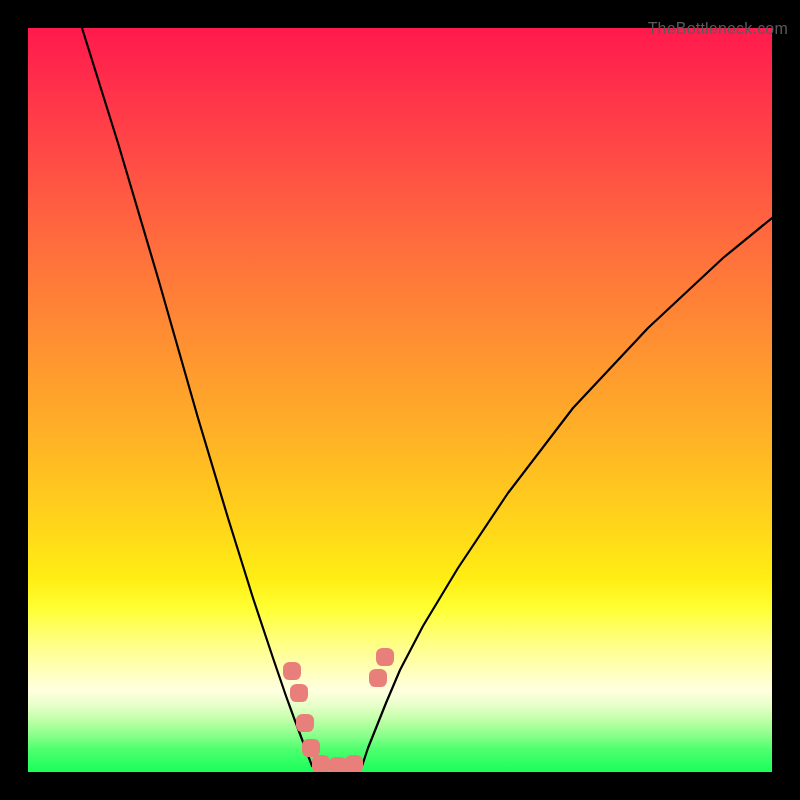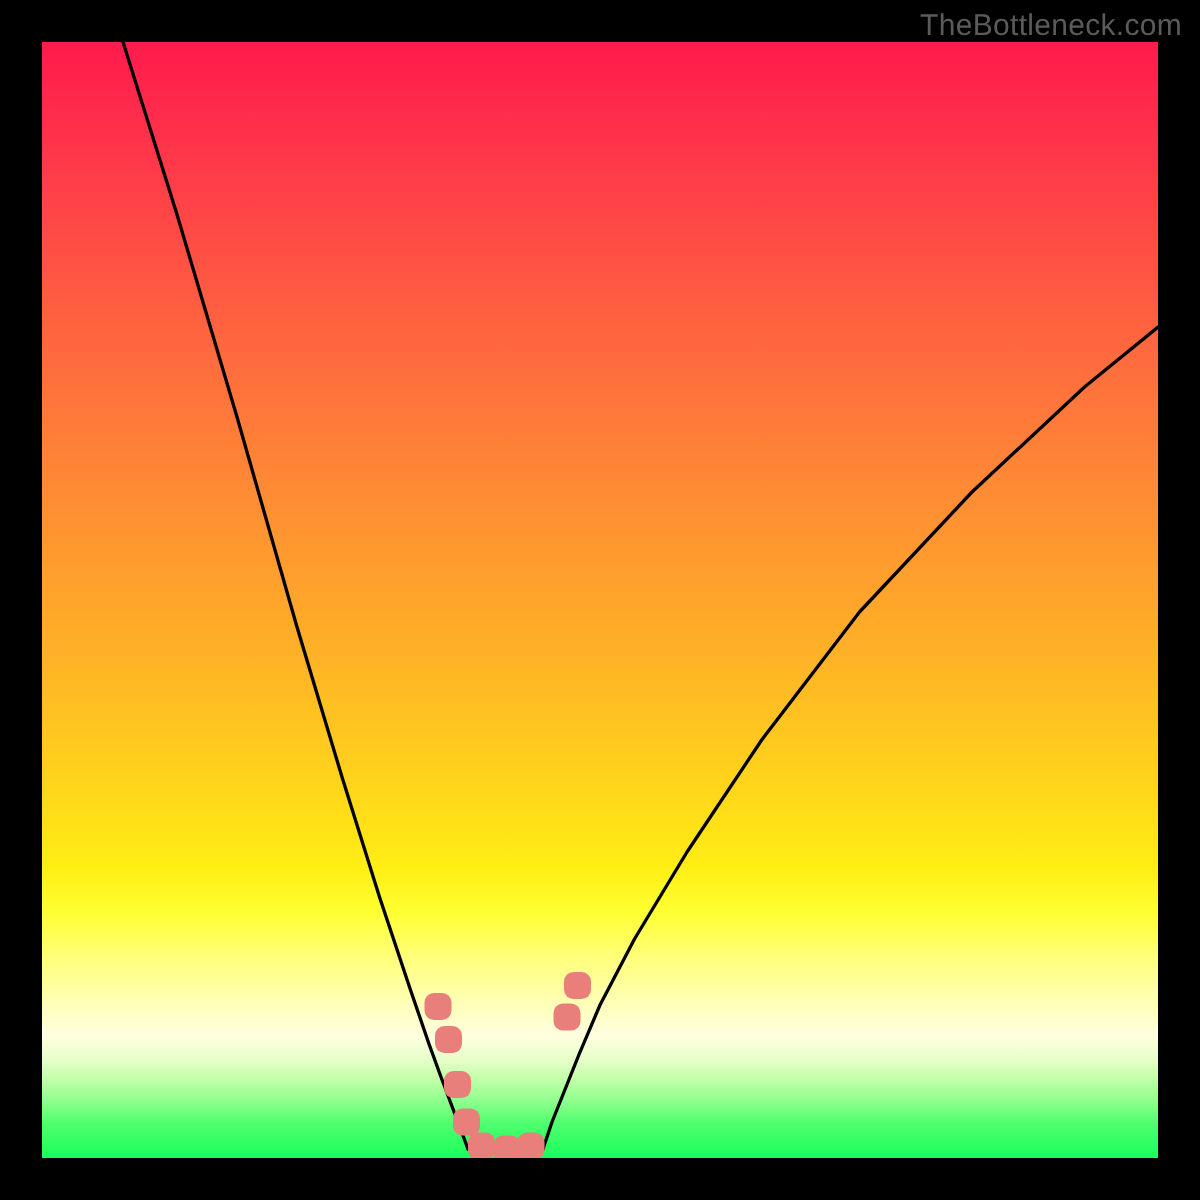--- a/index.html
+++ b/index.html
@@ -50,23 +50,23 @@
       #4dff6e 97%,
       #19ff5a 100%
     );
   }
   .curves {
     position: absolute;
     inset: 0;
   }
   .watermark {
     position: absolute;
-    top: 6px;
+    top: 20px;
     right: 12px;
-    font-size: 20px;
+    font-size: 16px;
     font-weight: 500;
     color: #5b5b5b;
     letter-spacing: 0.2px;
   }
 </style>
 </head>
 <body>
 
 <div class="frame">
 

